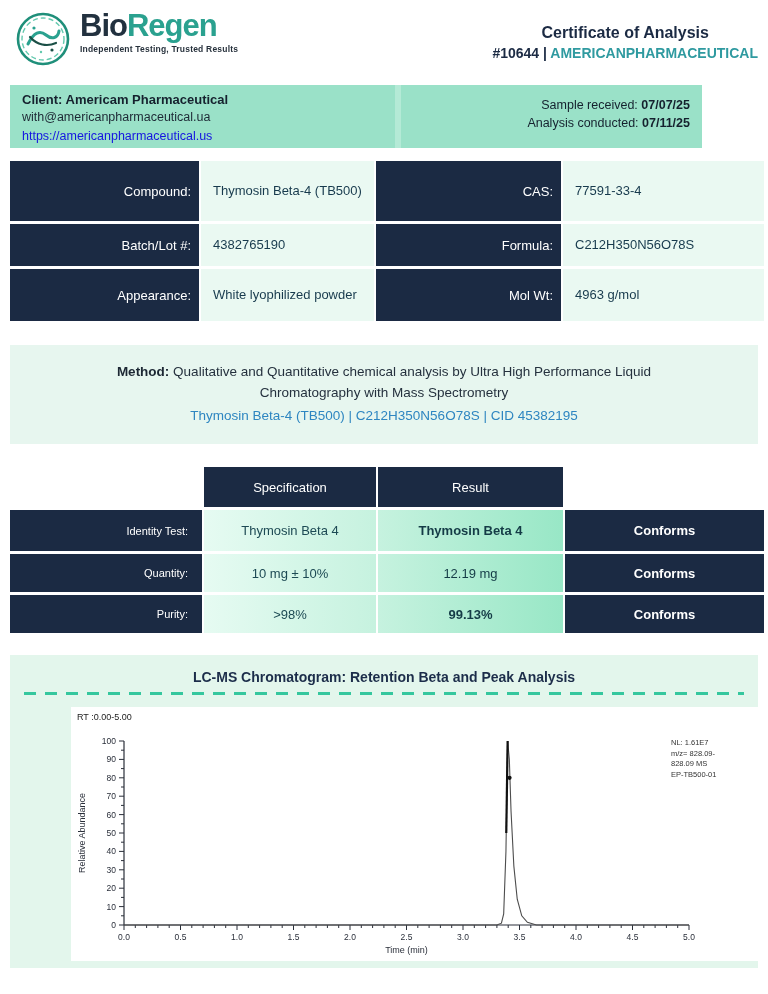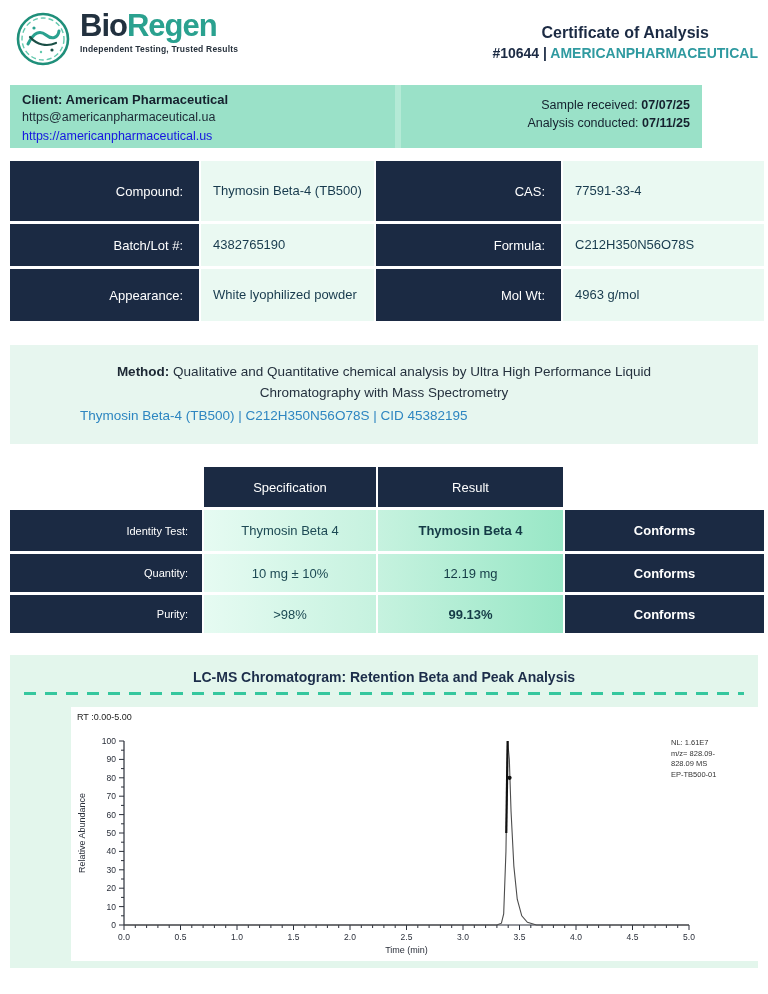--- a/index.html
+++ b/index.html
@@ -32,26 +32,26 @@
   .client-email{font-size:12.5px;color:#1d2935;}
   .client-link{font-size:12.5px;color:var(--link-blue);text-decoration:none;}
   .client-right{position:absolute;right:12px;top:11px;text-align:right;line-height:1.45;font-size:12.5px;color:#15212e;}
   .client-right b{font-weight:bold;}
 
   
   .compound-table{position:absolute;left:10px;top:161px;width:748px;
       display:grid;grid-template-columns:189px 173px 185px 201px;
       grid-template-rows:60px 42px 52px;gap:3px 2px;}
   .cell{display:flex;align-items:center;font-size:13px;}
-  .cell.lbl{background:var(--navy);color:#fff;justify-content:flex-end;padding-right:16px;text-align:center;}
+  .cell.lbl{background:var(--navy);color:#fff;justify-content:flex-end;padding-right:8px;text-align:center;}
   .cell.val{background:var(--mint-cell);color:#173a4d;justify-content:flex-start;padding-left:12px;padding-right:8px;line-height:1.25;}
 
   
   .method-box{position:absolute;left:10px;top:345px;width:748px;height:99px;background:var(--mint-box);
-      display:flex;flex-direction:column;justify-content:center;align-items:flex-start;text-align:center;
+      display:flex;flex-direction:column;justify-content:center;align-items:center;text-align:center;
       padding:10px 70px;font-size:13.5px;line-height:1.55;color:#25313e;}
   .method-line b{font-weight:bold;color:#1c2733;}
   .method-link{color:var(--method-link);text-decoration:none;font-size:13.5px;margin-top:2px;}
 
   
   .results-table{position:absolute;left:10px;top:467px;width:748px;
       display:grid;grid-template-columns:192px 172px 185px 199px;
       grid-template-rows:40px 41px 38px 38px;gap:3px 2px;}
   .r-empty{background:transparent;}
   .r-head{background:var(--navy);color:#fff;display:flex;align-items:center;justify-content:center;font-size:13px;}
@@ -96,21 +96,21 @@
     <div class="cert-sub">
       <span class="num">#10644 |</span>
       <span class="client">AMERICANPHARMACEUTICAL</span>
     </div>
   </div>
 
   <div class="client-band">
     <div class="band-divider"></div>
     <div class="client-left">
       <div class="client-name">Client: Americam Pharmaceutical</div>
-      <div class="client-email">https@americanpharmaceutical.ua</div>
+      <div class="client-email">with@americanpharmaceutical.ua</div>
       <a class="client-link" href="#">https://americanpharmaceutical.us</a>
     </div>
     <div class="client-right">
       <div><span>Sample received: </span><b>07/07/25</b></div>
       <div><span>Analysis conducted: </span><b>07/11/25</b></div>
     </div>
   </div>
 
   <div class="compound-table">
     <div class="cell lbl">Compound:</div>

